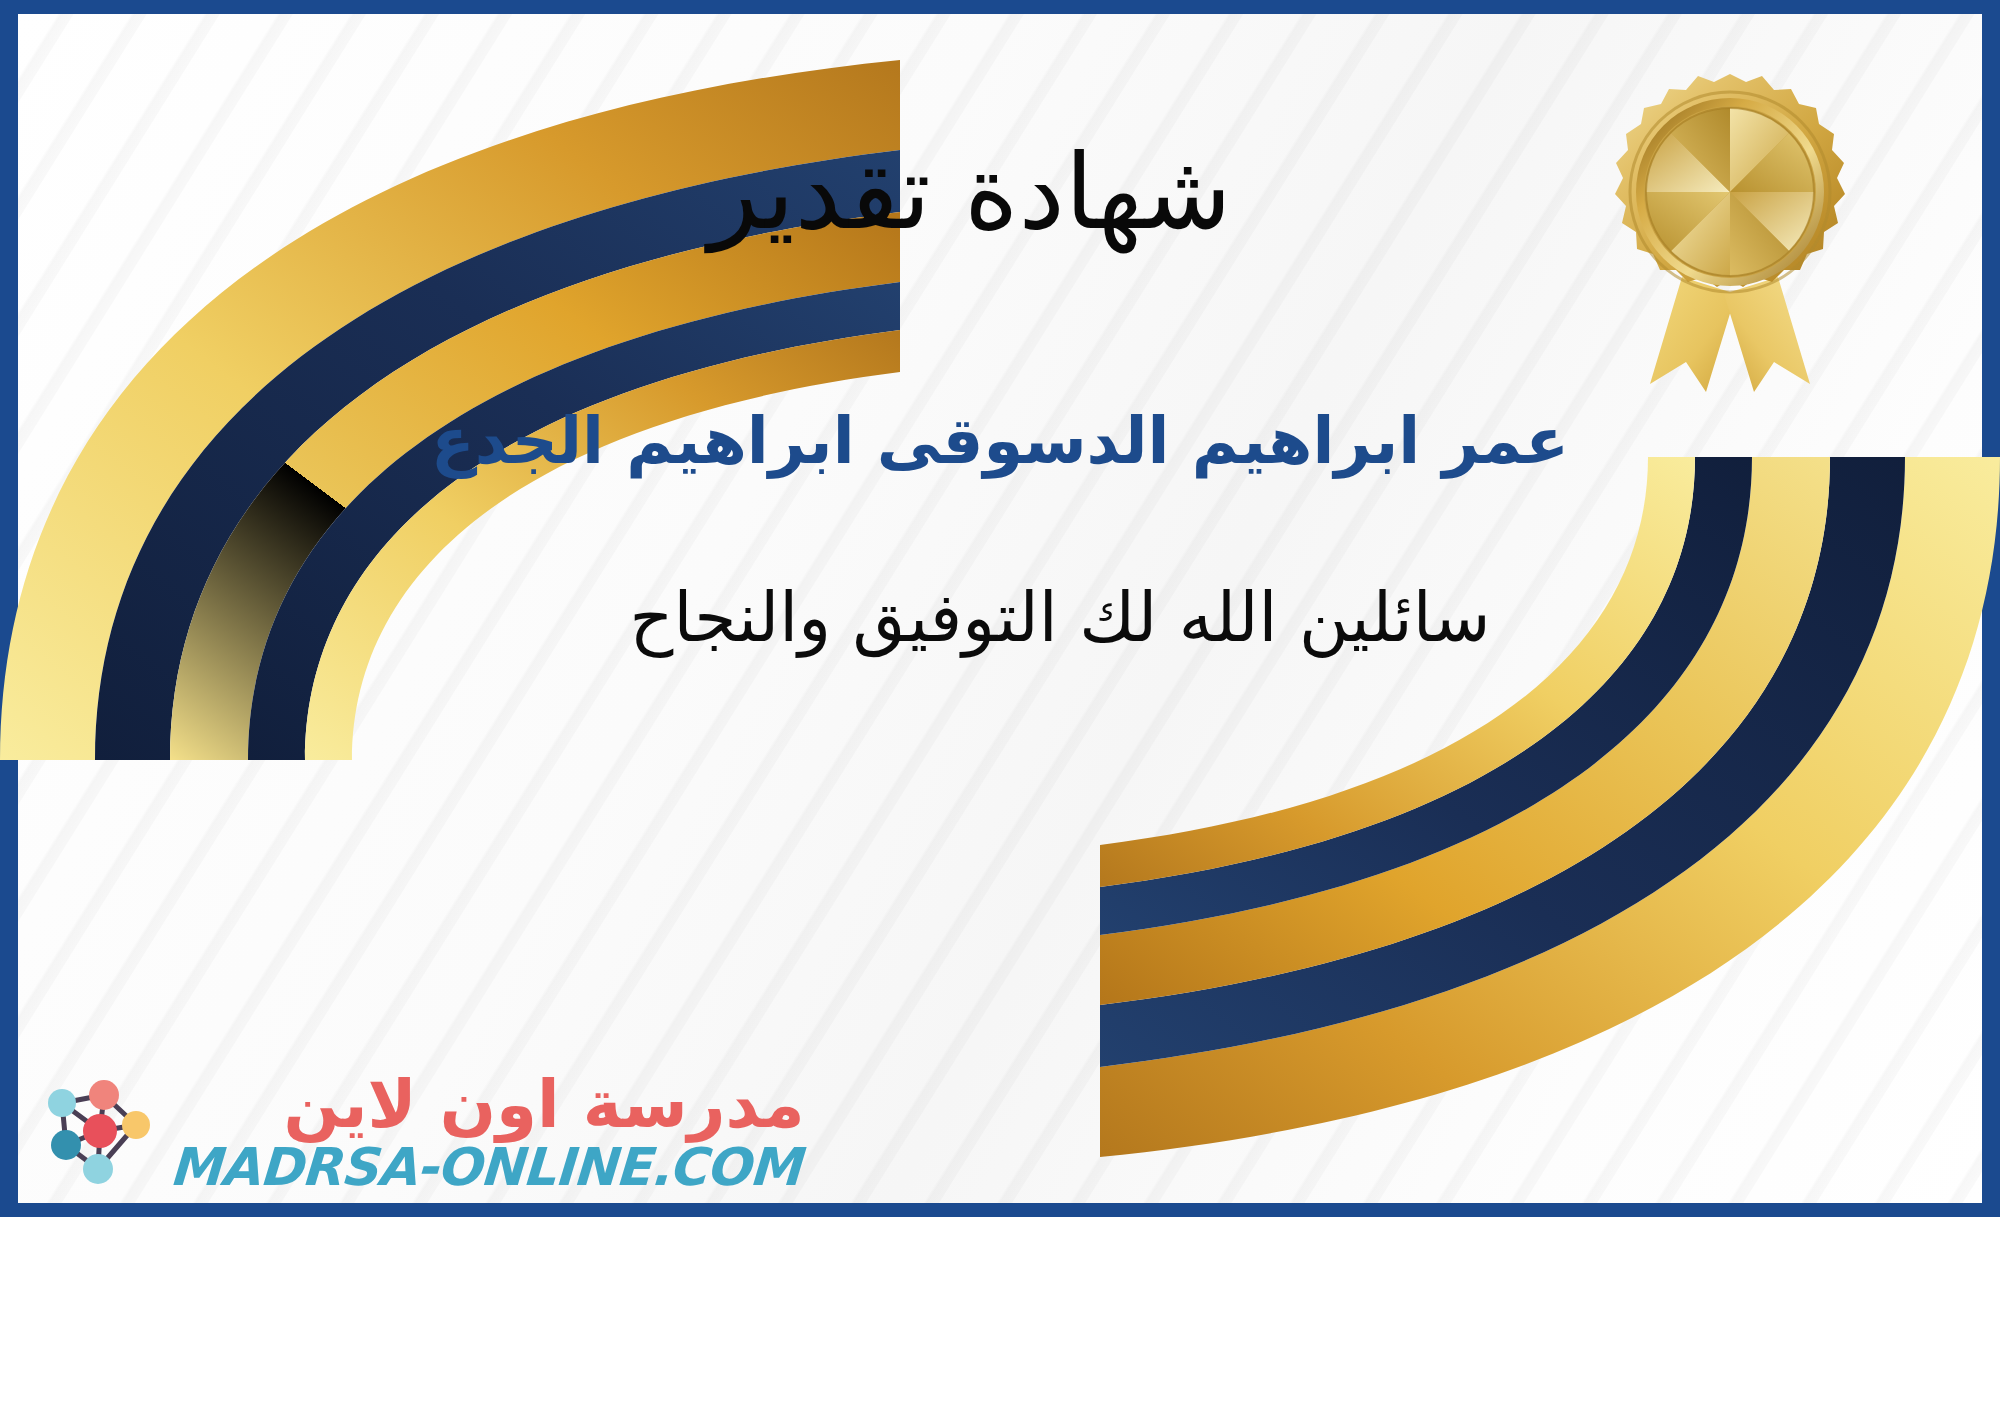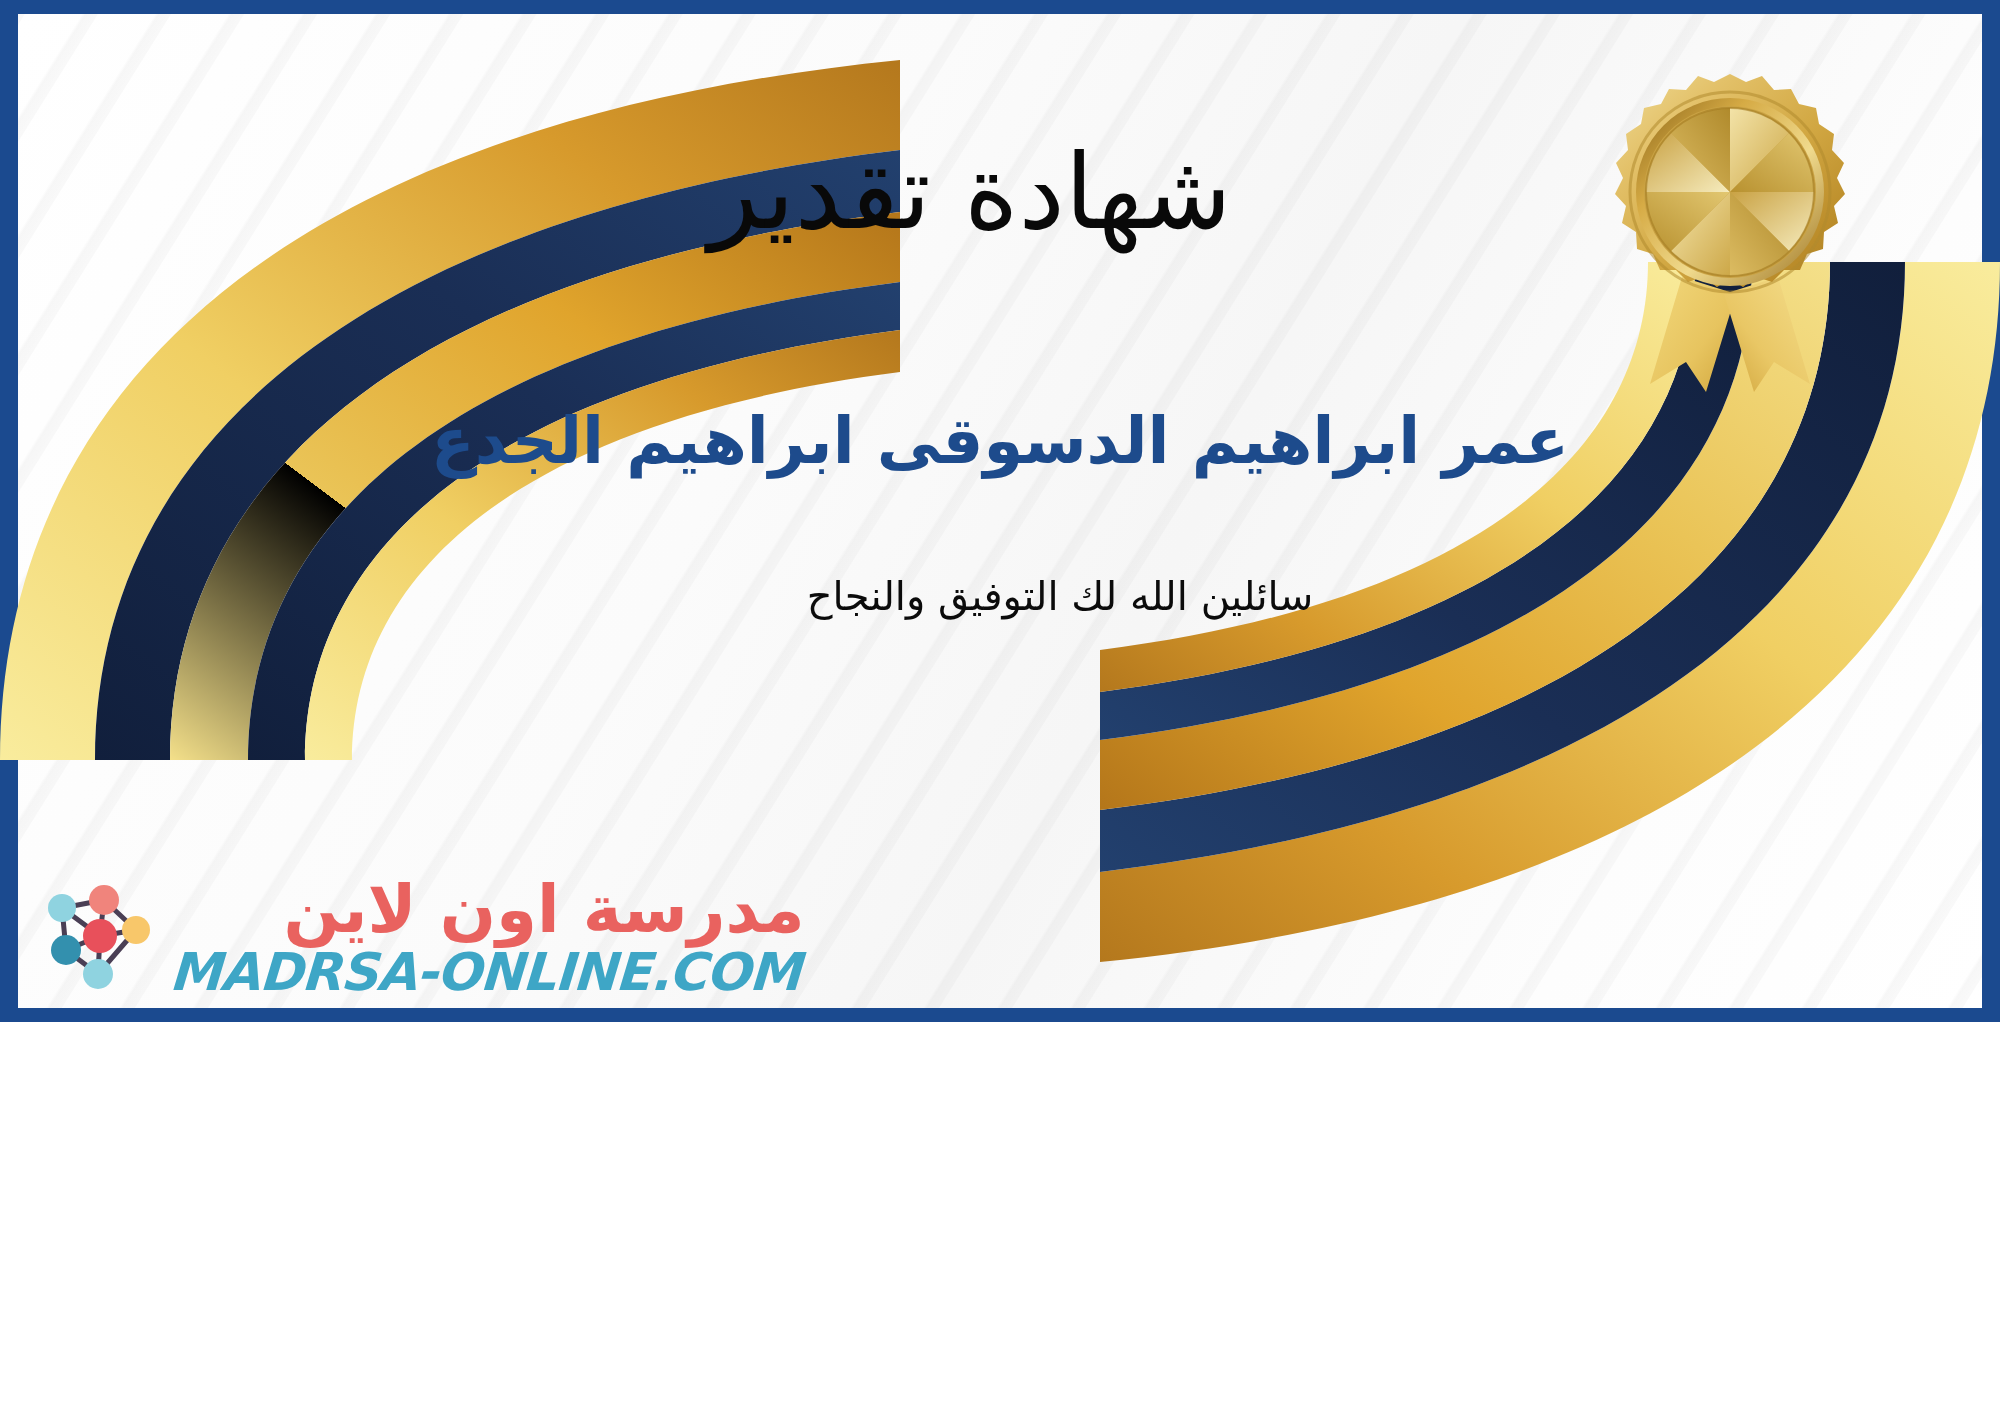--- a/index.html
+++ b/index.html
@@ -2,21 +2,21 @@
 <html lang="ar" dir="rtl"><head>
 <meta charset="utf-8">
 <title>شهادة تقدير</title>
 <style>
   html,body{margin:0;padding:0;background:#ffffff;}
   *{box-sizing:border-box;}
 
   #cert{
     position:relative;
     width:2000px;
-    height:1022px;
+    height:1217px;
     overflow:hidden;
     font-family:"DejaVu Sans","Liberation Sans",sans-serif;
     background:#1b4a8f;
   }
 
   
   .frame-blue{
     position:absolute;inset:0;
     background:#1b4a8f;
     z-index:1;
@@ -112,21 +112,21 @@
   .score{
     color:#1d4b8c;
     font-weight:700;
     font-size:56px;
     padding:0 26px;
     letter-spacing:1px;
   }
 
   .closing{
     margin-top:86px;
-    font-size:40px;
+    font-size:68px;
     line-height:1.6;
     color:#0b0b0b;
     font-weight:400;
     padding-left:120px;
   }
 
   
   .brand{
     position:absolute;
     z-index:7;

